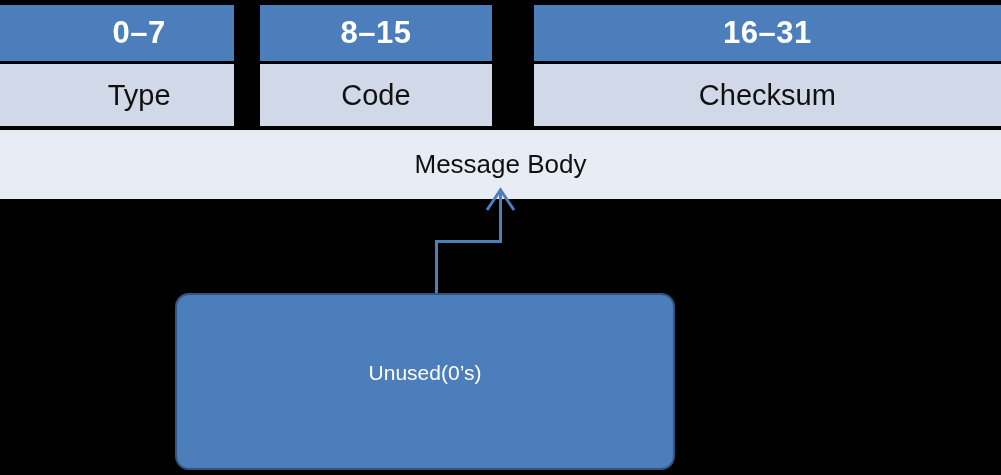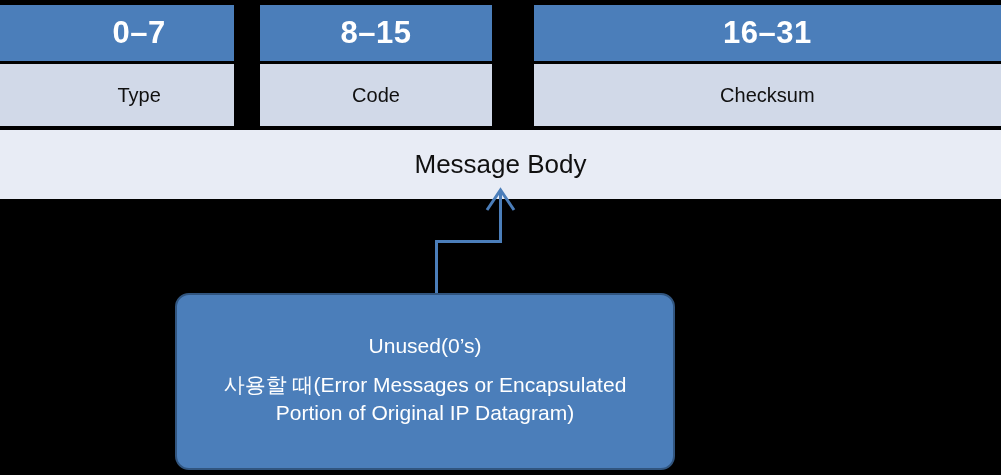--- a/index.html
+++ b/index.html
@@ -64,21 +64,21 @@
     color: #FFFFFF;
     font-size: 31px;
     font-weight: 700;
     letter-spacing: 0.5px;
     height: 56px;
   }
 
   .field-cell {
     background: #D1D9E8;
     color: #101010;
-    font-size: 20px;
+    font-size: 29px;
     font-weight: 400;
     height: 62px;
   }
 
   .body-cell {
     background: #E8ECF5;
     color: #101010;
     font-size: 26px;
     font-weight: 400;
     height: 69px;
@@ -156,16 +156,15 @@
     <g fill="none" stroke="#4B7EBA" stroke-width="3" stroke-linecap="butt" stroke-linejoin="miter">
 
       <path d="M 436.5 295 L 436.5 241.5 L 500.5 241.5 L 500.5 192"></path>
 
       <path d="M 487 210 L 500.5 190 L 514 210"></path>
     </g>
   </svg>
 
   <div class="callout">
     <div class="callout-line-1">Unused(0’s)</div>
-    <div class="callout-line-2">사용할 때(Error Messages or Encapsulated Portion of Original IP Datagram)</div>
   </div>
 
 </div>
 
 </body></html>

